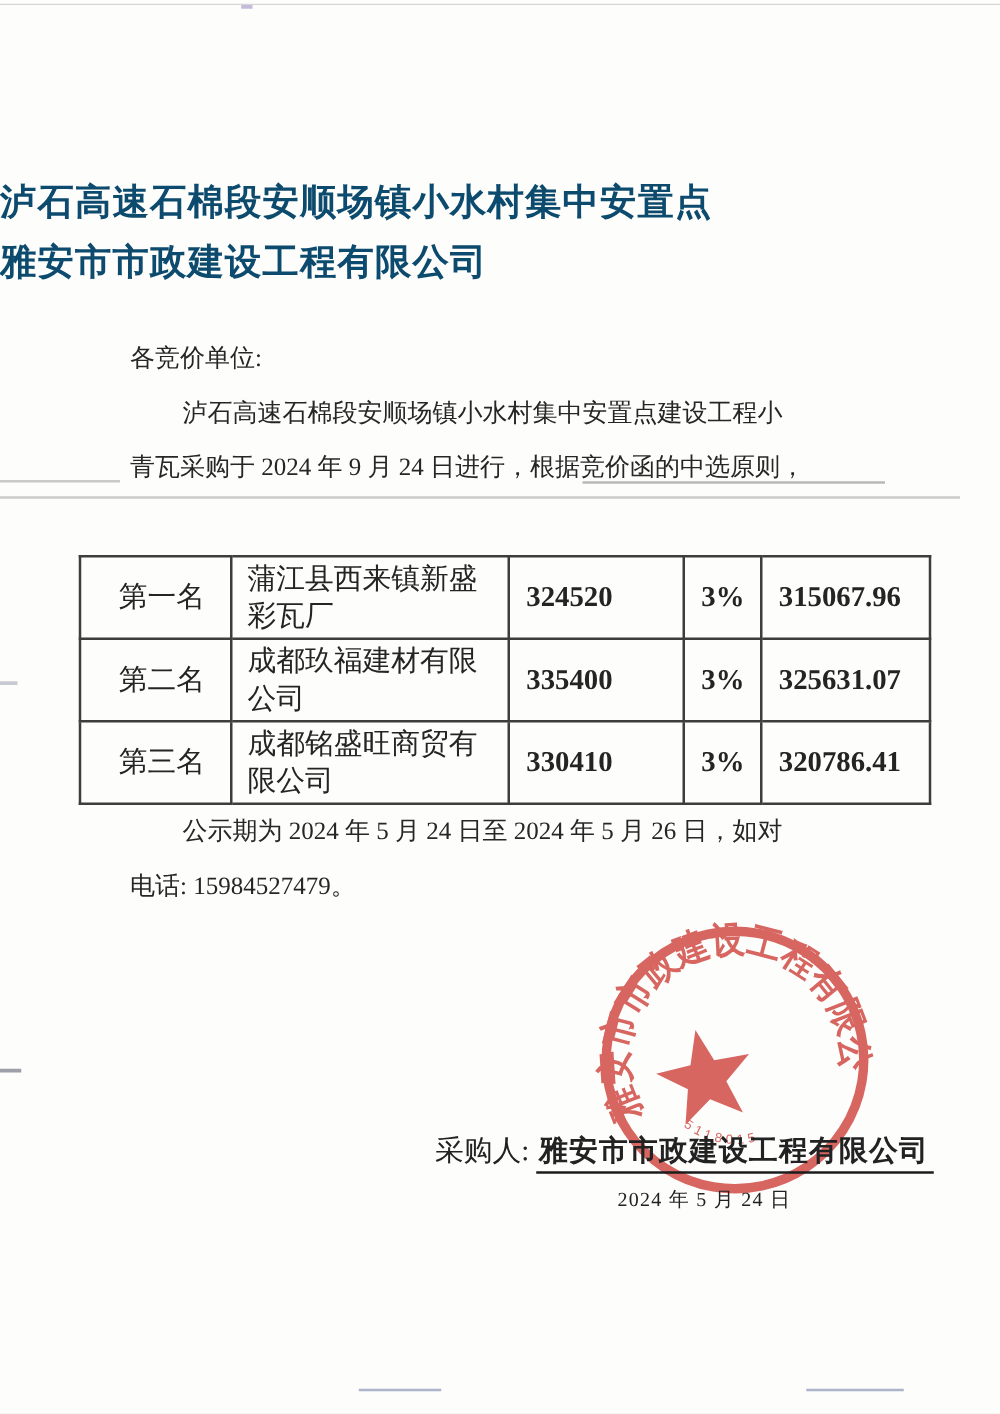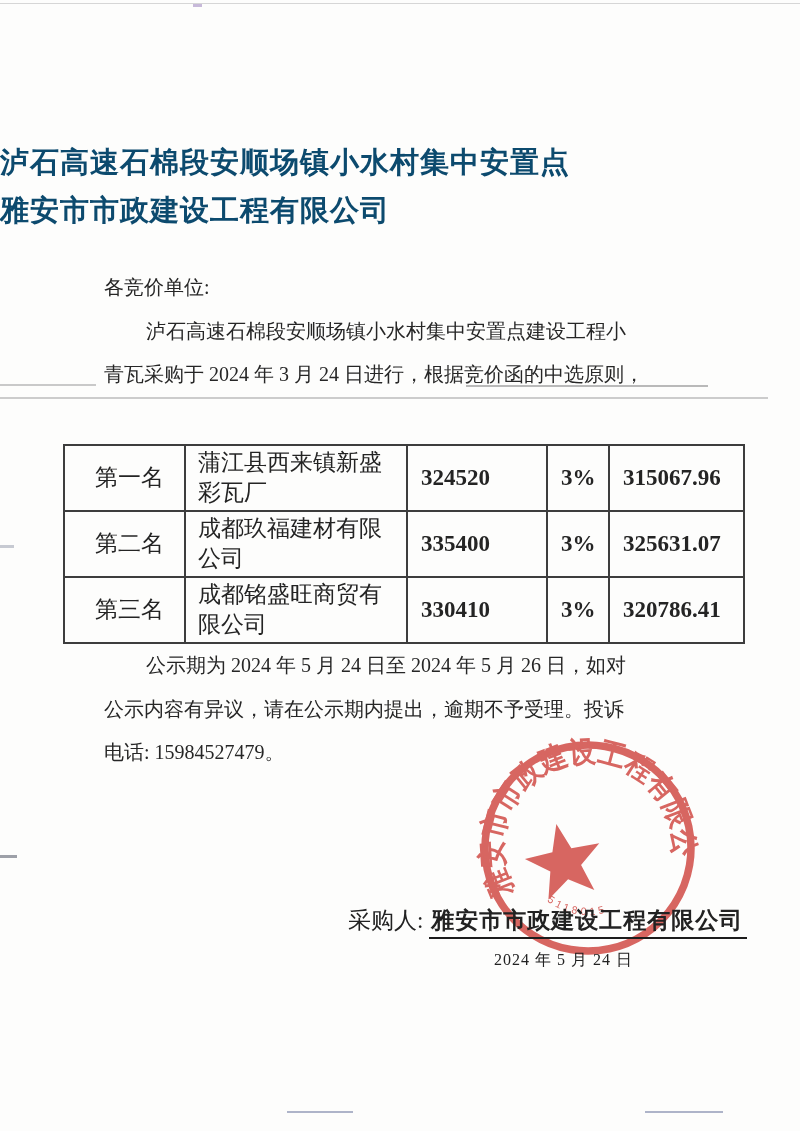--- a/index.html
+++ b/index.html
@@ -70,21 +70,21 @@
   <div class="artifact a-botdash2"></div>
 
   <h1 class="doc-title">
     <span>泸石高速石棉段安顺场镇小水村集中安置点</span><br>
     <span>雅安市市政建设工程有限公司</span>
   </h1>
 
   <div class="para" id="para1">
     <div class="line">各竞价单位:</div>
     <div class="line indent">泸石高速石棉段安顺场镇小水村集中安置点建设工程小</div>
-    <div class="line">青瓦采购于 2024 年 3 月 24 日进行，根据竞价函的中选原则，</div>
+    <div class="line">青瓦采购于 2024 年 9 月 24 日进行，根据竞价函的中选原则，</div>
   </div>
 
   <table class="results">
     <colgroup>
       <col style="width:121px">
         <col style="width:222px">
         <col style="width:140px">
         <col style="width:62px">
         <col style="width:135px">
     </colgroup>
@@ -108,21 +108,20 @@
         <td class="company">成都铭盛旺商贸有限公司</td>
         <td class="num">330410</td>
         <td class="num">3%</td>
         <td class="num">320786.41</td>
       </tr>
     </tbody>
   </table>
 
   <div class="para" id="para2">
     <div class="line indent">公示期为 2024 年 5 月 24 日至 2024 年 5 月 26 日，如对</div>
-    <div class="line">公示内容有异议，请在公示期内提出，逾期不予受理。投诉</div>
     <div class="line">电话: 15984527479。</div>
   </div>
 
   <svg class="seal" viewBox="-120 -120 240 240" aria-hidden="true">
     <g transform="rotate(-12)" fill="#d24944">
       <circle r="103" fill="none" stroke="#d24944" stroke-width="7.5"></circle>
       <path id="sealArc" d="M -80.8,29.4 A 86,86 0 1 1 80.8,29.4" fill="none"></path>
       <text font-size="30" font-family="Liberation Sans, DejaVu Sans, sans-serif" font-weight="700" fill="#d24944">
         <textPath href="#sealArc" startOffset="2" textLength="352" lengthAdjust="spacingAndGlyphs">雅安市市政建设工程有限公司</textPath>
       </text>

